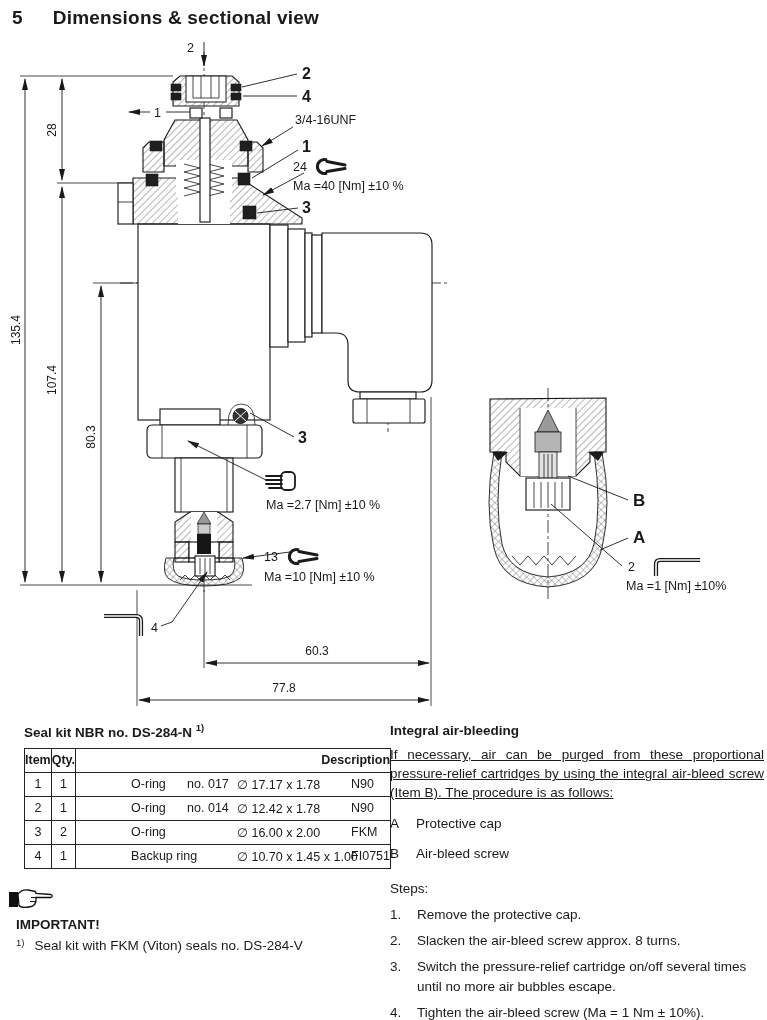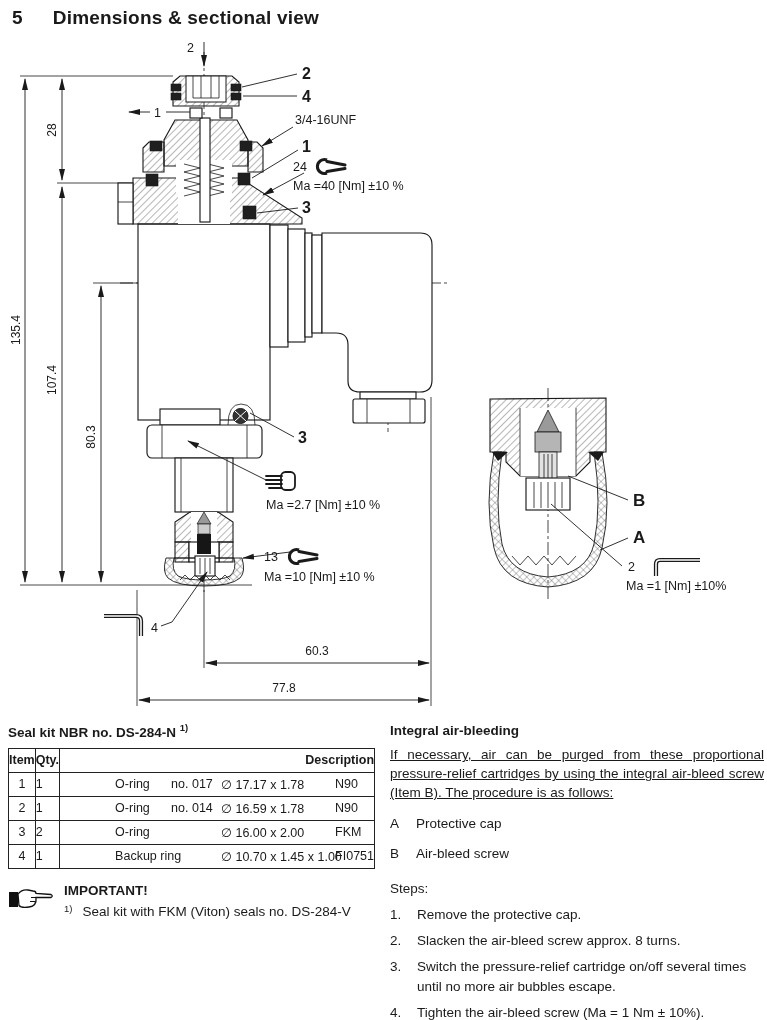--- a/index.html
+++ b/index.html
@@ -15,36 +15,36 @@
   .ext{stroke:#1a1a1a;stroke-width:.8;}
   .dim{stroke:#1a1a1a;stroke-width:.9;}
   .cl{stroke:#1a1a1a;stroke-width:.8;stroke-dasharray:13 3 3 3;}
   .ldr{stroke:#1a1a1a;stroke-width:.9;fill:none;}
   .outw{stroke:#1a1a1a;stroke-width:1.15;fill:#fff;}
   .hat{stroke:#1a1a1a;stroke-width:1.1;fill:url(#h45);}
   .xhat{stroke:#1a1a1a;stroke-width:.9;fill:url(#hx);}
   .dark{fill:#1f1f1f;stroke:#1a1a1a;stroke-width:.6;}
   .thin{stroke:#1a1a1a;stroke-width:.8;fill:none;}
   
-  .sealkit{position:absolute;left:8px;top:722px;width:364px;}
+  .sealkit{position:absolute;left:24px;top:722px;width:364px;}
   .sealkit-title{font-size:13.5px;font-weight:bold;margin-bottom:8px;}
   .sealkit-title sup{font-weight:bold;font-size:9.5px;}
   table.kit{border-collapse:collapse;width:320px;font-size:12.5px;}
   table.kit th,table.kit td{border:1.4px solid #222;height:23px;padding:0;}
   table.kit th{font-weight:bold;}
   .c-item{width:57px;text-align:center;}
-  .c-qty{width:54px;text-align:left;}
+  .c-qty{width:54px;text-align:center;}
   .c-desc{width:251px;text-align:right;padding-left:8px !important;}
   .desc-flex{display:flex;white-space:nowrap;padding-left:8px;margin-left:47px;}
   .d-name{width:56px;flex:none;}
   .d-no{width:50px;flex:none;}
   .d-size{width:114px;flex:none;}
   
   .important{position:absolute;left:8px;top:883px;width:370px;}
-  .imp-row{display:flex;align-items:flex-start;}
+  .imp-row{display:flex;align-items:flex-start;flex-direction:column;}
   .imp-icon{width:48px;flex:none;padding-top:2px;}
   .imp-text{font-size:13.5px;padding-left:8px;}
   .imp-head{font-weight:bold;margin-bottom:6px;}
   .imp-foot{display:flex;}
   .imp-foot sup{font-size:9.5px;margin-right:10px;position:relative;top:-1px;}
   
   .aircol{position:absolute;left:390px;top:721px;width:374px;font-size:13.5px;line-height:1.42;}
   .air-head{font-weight:bold;margin-bottom:5px;}
   .air-intro{text-align:justify;margin-bottom:11px;text-decoration:underline;}
   .legend-row{display:flex;margin-bottom:11px;}
@@ -322,21 +322,21 @@
         </div>
             </td>
       </tr>
       <tr>
         <td class="c-item">2</td>
         <td class="c-qty">1</td>
         <td>
               <div class="desc-flex">
           <span class="d-name">O-ring</span>
           <span class="d-no">no. 014</span>
-          <span class="d-size">∅ 16.59 x 1.78</span>
+          <span class="d-size">∅ 12.42 x 1.78</span>
           <span class="d-mat">N90</span>
         </div>
             </td>
       </tr>
       <tr>
         <td class="c-item">3</td>
         <td class="c-qty">2</td>
         <td>
               <div class="desc-flex">
           <span class="d-name">O-ring</span>

